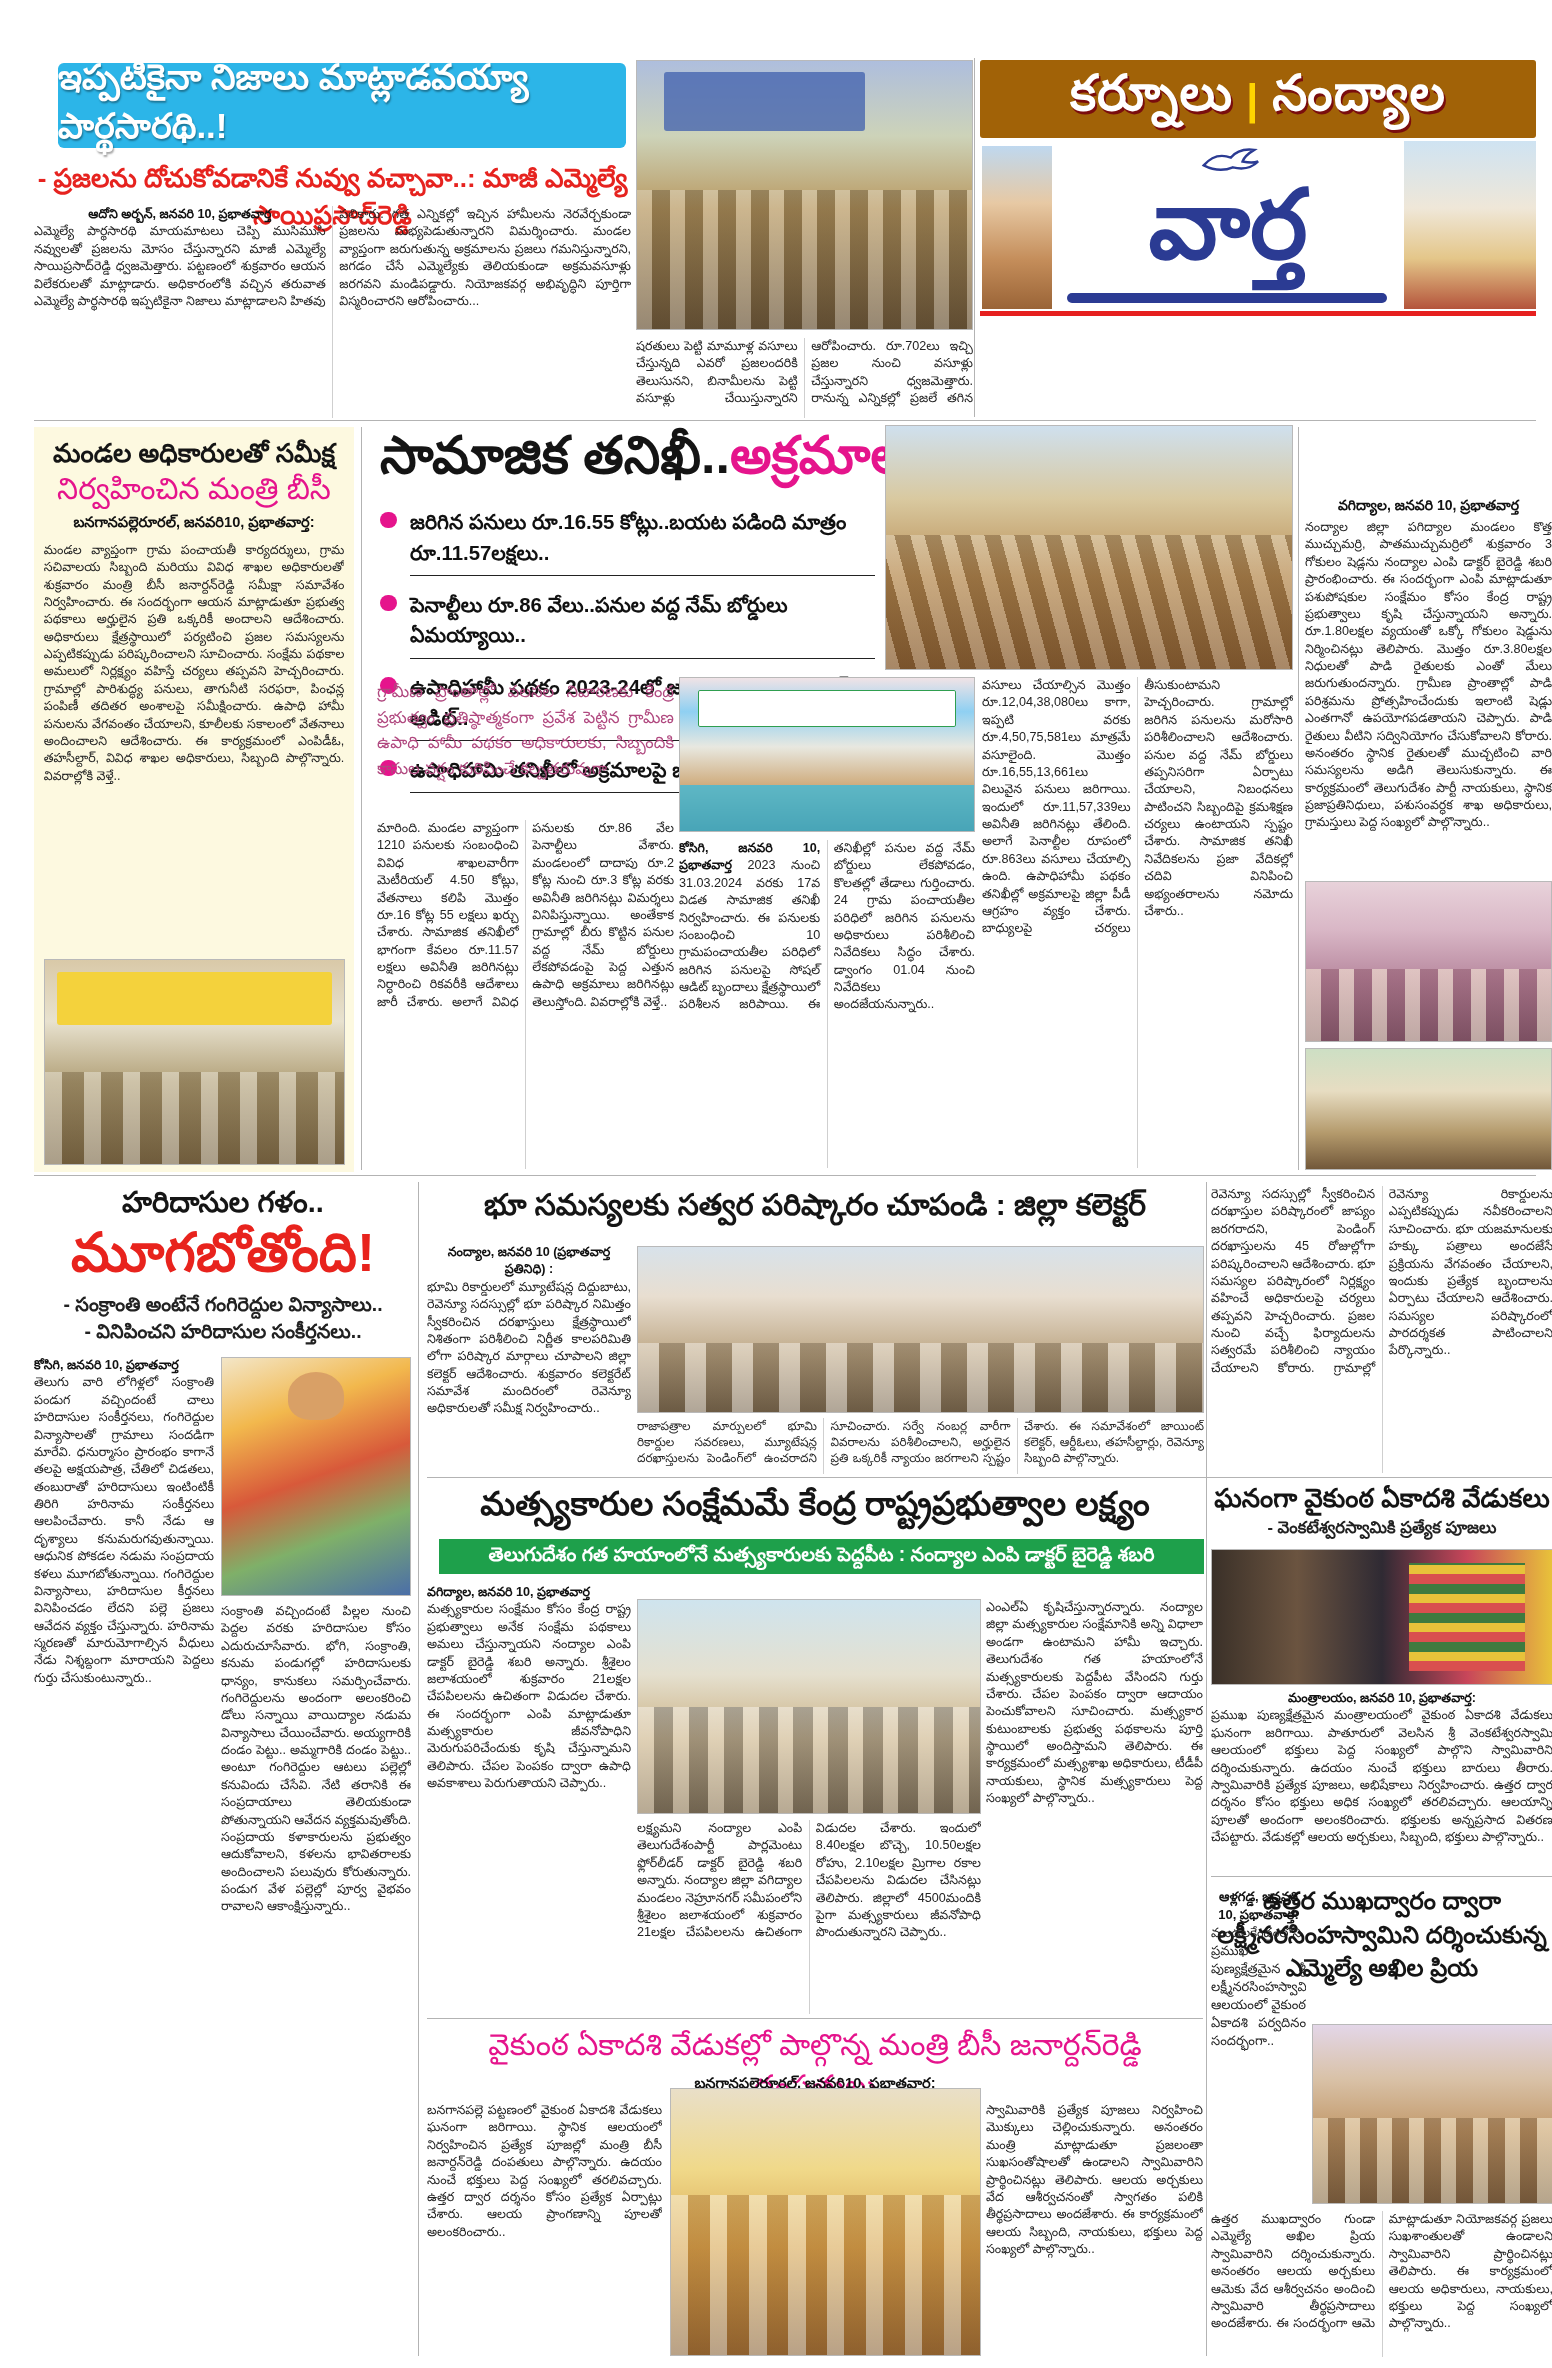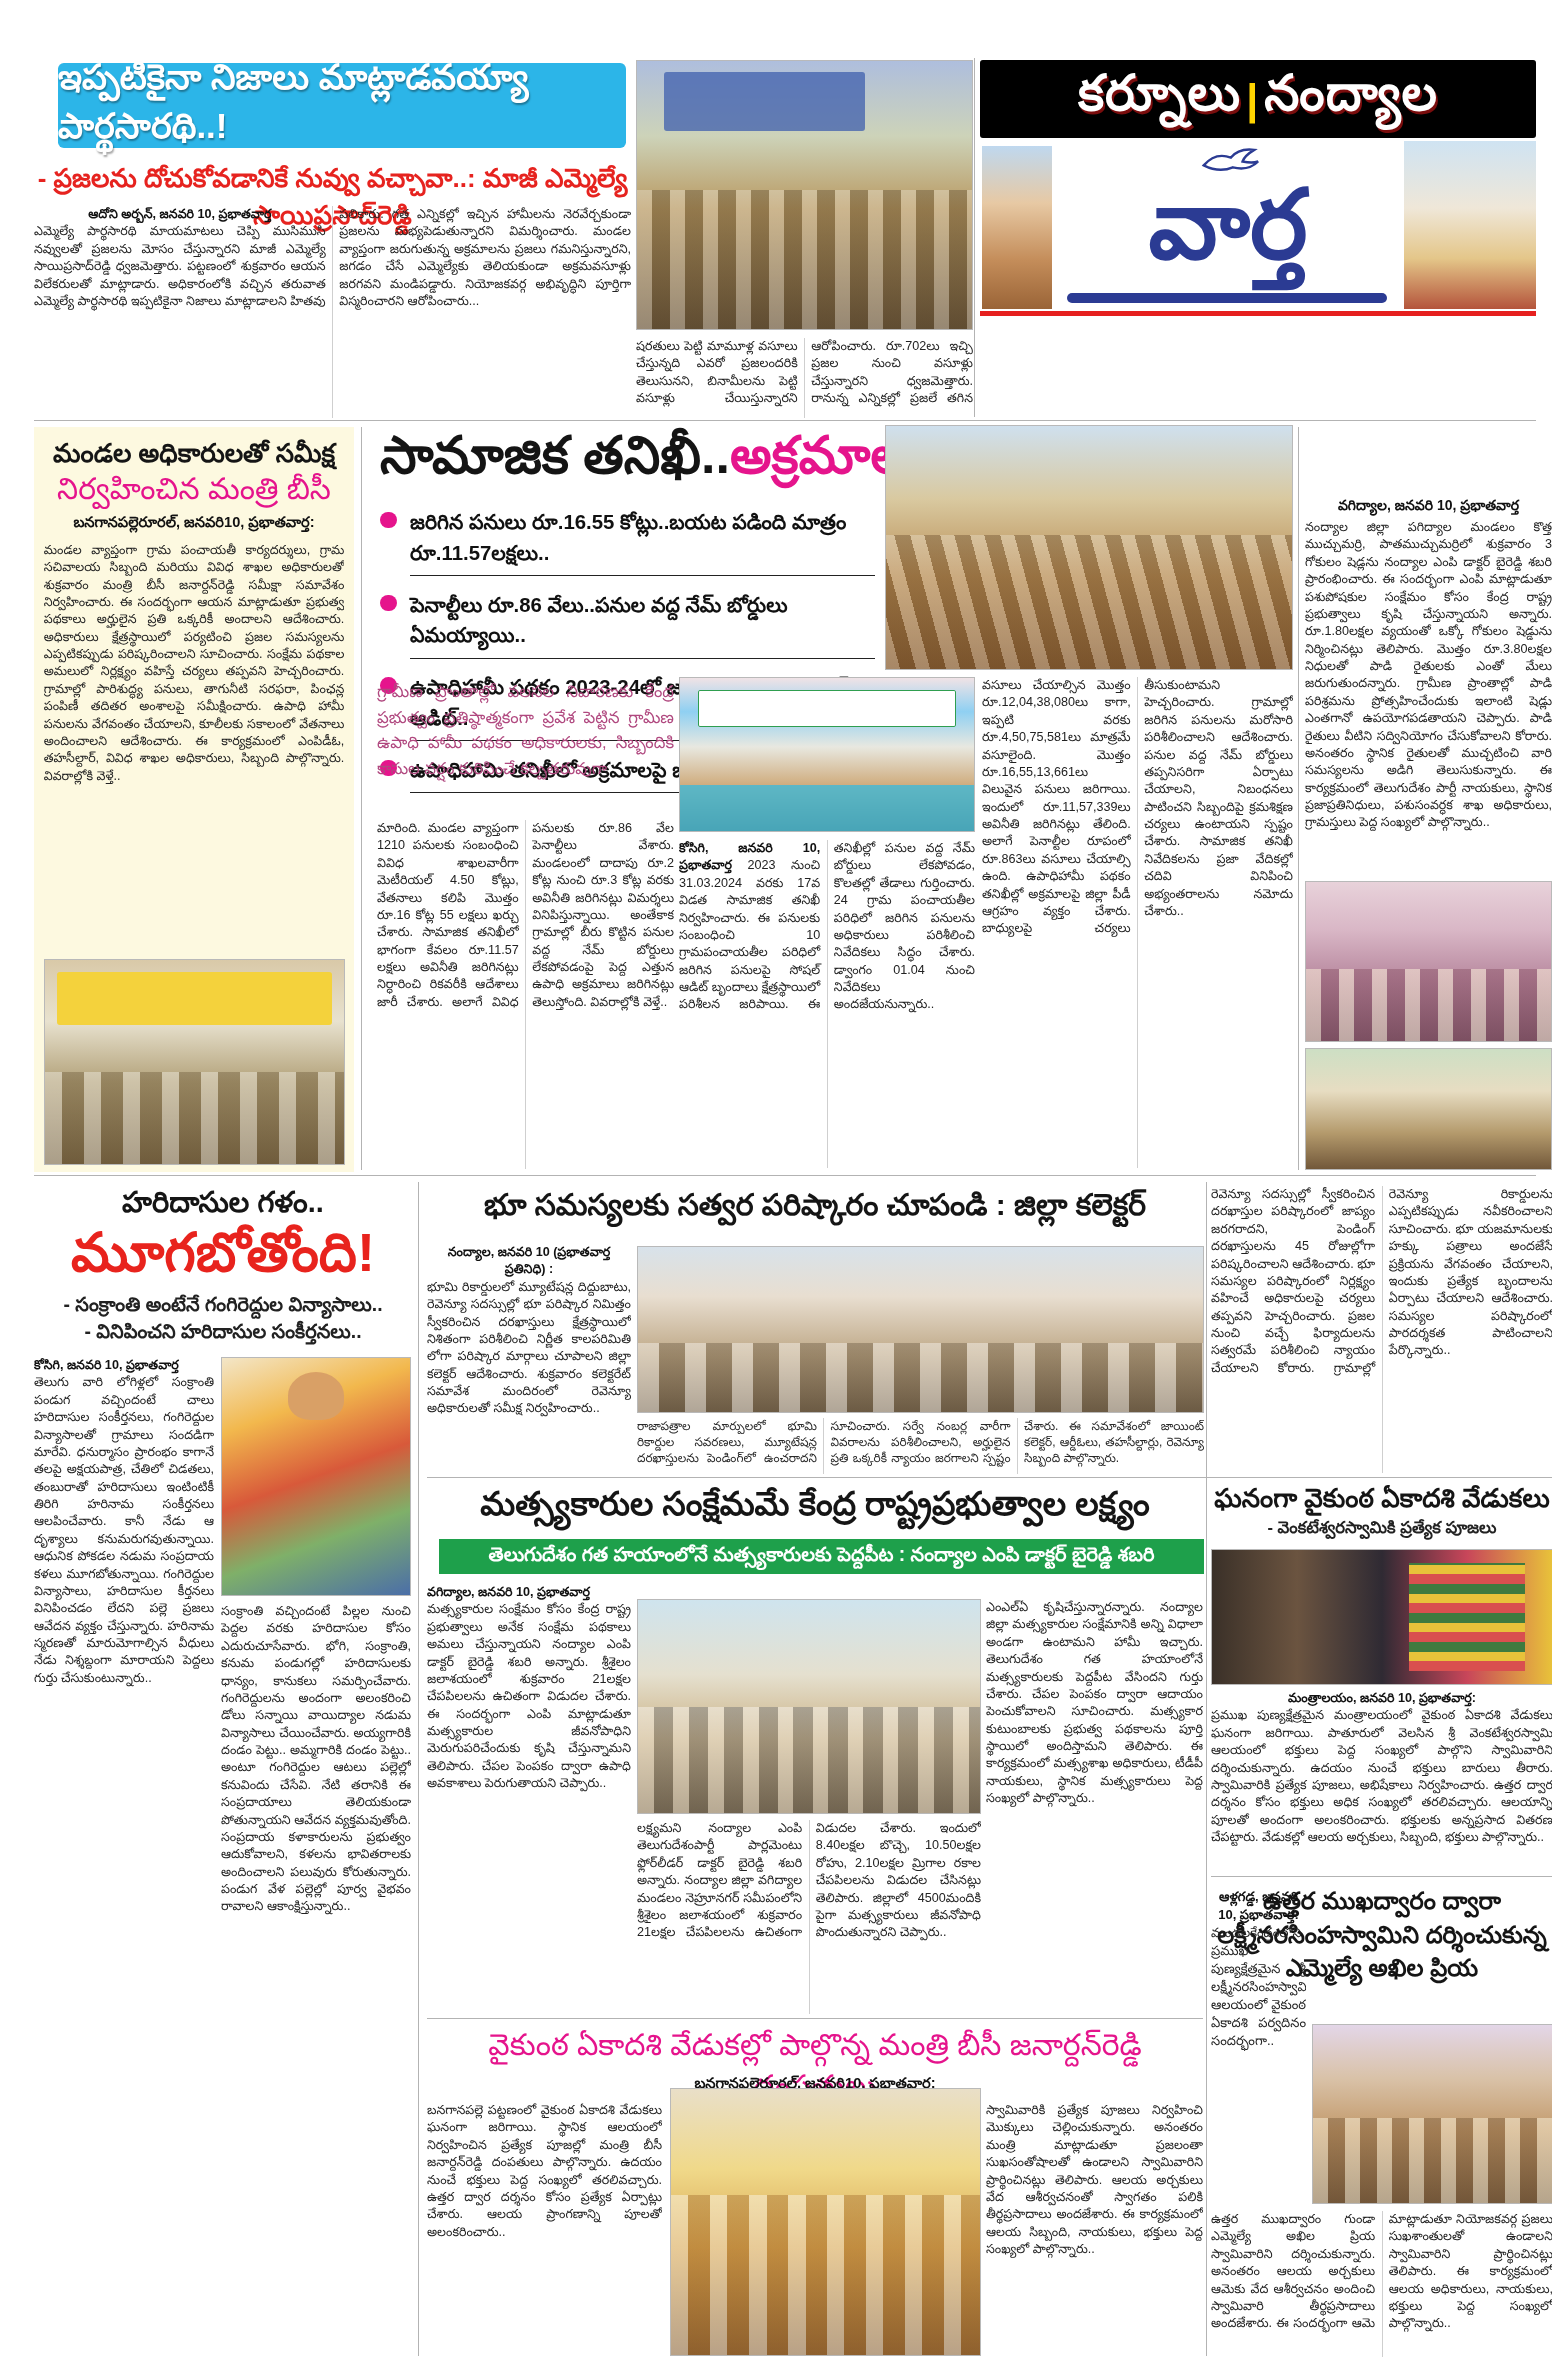--- a/index.html
+++ b/index.html
@@ -10,21 +10,21 @@
 .body-text{font-size:12.6px;line-height:1.38;text-align:justify;color:#222;overflow:hidden}
 .body-sm{font-size:12px;line-height:1.35;text-align:justify;color:#2a2a2a;overflow:hidden}
 .cols2{column-count:2;column-gap:13.6px;column-rule:1px solid #cfcfcf}
 .cols3{column-count:3;column-gap:13.6px;column-rule:1px solid #cfcfcf}
 .dl{font-weight:bold;color:#111}
 .dl-center{font-weight:bold;text-align:center;color:#111}
 .photo{position:absolute;border:1px solid #b9b9b9;overflow:hidden}
 .vline{position:absolute;width:1px;background:#b3b3b3}
 .hline{position:absolute;height:1px;background:#b3b3b3}
 
-#mast-banner{position:absolute;background:#000000;border-radius:2.9px;display:flex;align-items:center;justify-content:center;gap:5px}
+#mast-banner{position:absolute;background:#a16207;border-radius:2.9px;display:flex;align-items:center;justify-content:center;gap:13px}
 #mast-banner span{font-size:50px;font-weight:bold;color:#fff;text-shadow:1.9px 2.9px 0 #7a0d0d;letter-spacing:1px}
 #mast-banner .sep{color:#ffd400;text-shadow:none;font-size:43px}
 #logo-word{font-size:97px;font-weight:bold;color:#2b3b93;line-height:.95;text-align:center}
 #logo-underline{position:absolute;height:9.7px;background:#2b3b93;border-radius:5.8px}
 #mast-redline{position:absolute;height:4.9px;background:#e6201f}
 #datebar{position:absolute;background:#fdf6a8;border-bottom:3.9px solid #e6201f;display:flex;align-items:center;justify-content:space-between;padding:0 17.5px}
 #datebar span{font-size:22px;font-weight:bold;color:#16245e}
 
 #tl-box{position:absolute;background:#2cb5e8;border-radius:5.8px;display:flex;align-items:center;justify-content:center}
 #tl-box span{color:#fff;font-size:35px;font-weight:bold;text-shadow:1px 1.9px 1.9px rgba(0,0,0,.35)}

